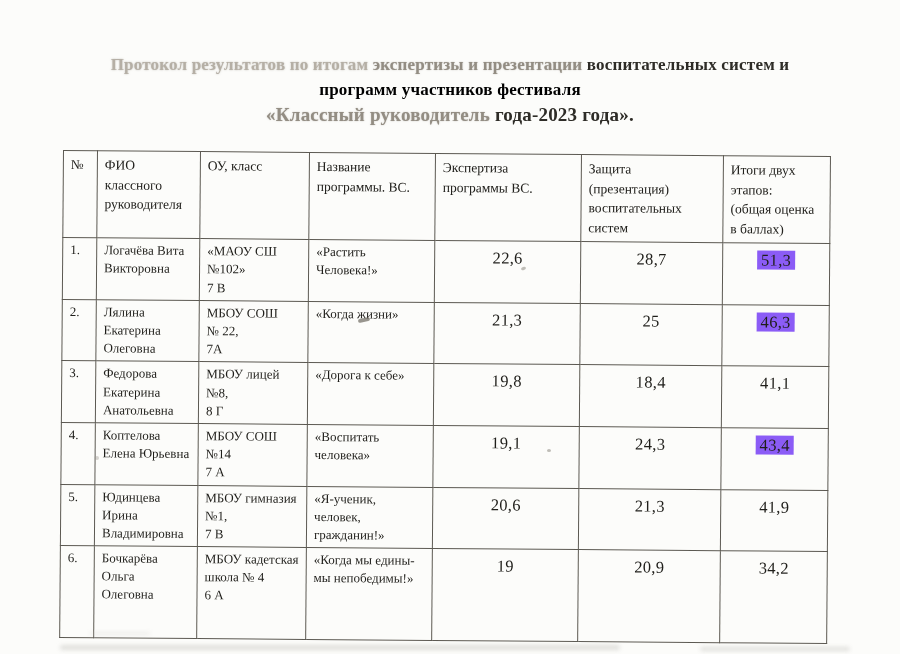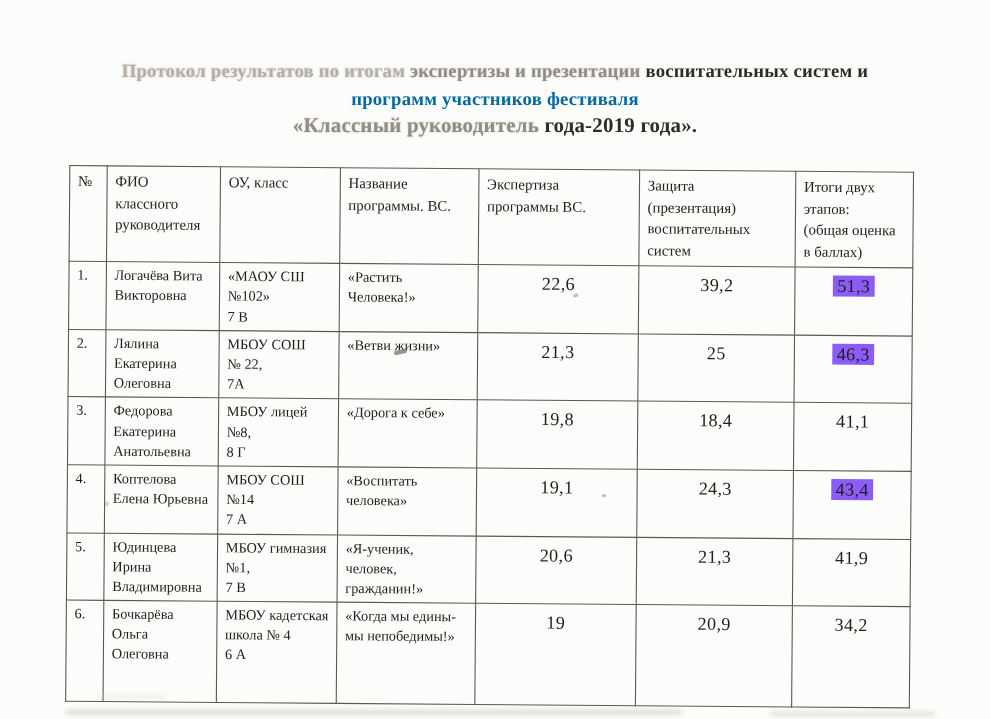--- a/index.html
+++ b/index.html
@@ -13,21 +13,21 @@
   
   .title{
     position:absolute;top:52px;left:0;width:100%;
     text-align:center;font-weight:bold;color:#35332e;
   }
   .t-line{white-space:nowrap;}
   .t1,.t2{font-size:17px;line-height:25px;letter-spacing:.2px;}
   .t3,.t4{font-size:19px;line-height:26px;letter-spacing:.2px;}
   .faded1{color:#b5afa5;text-shadow:0 0 2px rgba(150,144,134,.55);}
   .faded2{color:#938d83;text-shadow:0 0 1.5px rgba(130,124,114,.5);}
-  .semi{color:#0369a1;}
+  .semi{color:#000000;}
   .dark{color:#2e2c27;}
 
   
   .tablewrap{
     position:absolute;left:63px;top:150px;
     transform:rotate(.45deg);transform-origin:0 0;
   }
   table.results{
     border-collapse:collapse;table-layout:fixed;width:767px;
     background:transparent;
@@ -75,21 +75,21 @@
 
   <div class="title">
     <div class="t-line t1">
       <span class="faded1">Протокол результатов по итогам</span>
       <span class="faded2">экспертизы и презентации</span>
       <span class="dark">воспитательных систем и</span>
     </div>
     <div class="t-line t2 semi">программ участников фестиваля</div>
     <div class="t-line t3">
       <span class="faded2">«Классный руководитель</span>
-      <span class="dark">года-2019 года».</span>
+      <span class="dark">года-2023 года».</span>
     </div>
   </div>
 
   <div class="tablewrap">
     <table class="results">
       <colgroup>
         <col style="width:34px">
           <col style="width:103px">
           <col style="width:109px">
         <col style="width:126px">
@@ -121,32 +121,32 @@
       <tbody>
           <tr>
             <td class="col-num">1.</td>
             <td class="col-name">Логачёва Вита
 Викторовна</td>
             <td class="col-school">«МАОУ СШ
 №102»
 7 В</td>
             <td class="col-program">«Растить Человека!»</td>
             <td class="col-expertise">22,6</td>
-            <td class="col-defense">39,2</td>
+            <td class="col-defense">28,7</td>
             <td class="col-total"><span class="hl">51,3</span></td>
           </tr>
           <tr>
             <td class="col-num">2.</td>
             <td class="col-name">Лялина
 Екатерина
 Олеговна</td>
             <td class="col-school">МБОУ СОШ
 № 22,
 7А</td>
-            <td class="col-program">«Ветви жизни»</td>
+            <td class="col-program">«Когда жизни»</td>
             <td class="col-expertise">21,3</td>
             <td class="col-defense">25</td>
             <td class="col-total"><span class="hl">46,3</span></td>
           </tr>
           <tr>
             <td class="col-num">3.</td>
             <td class="col-name">Федорова
 Екатерина
 Анатольевна</td>
             <td class="col-school">МБОУ лицей №8,

